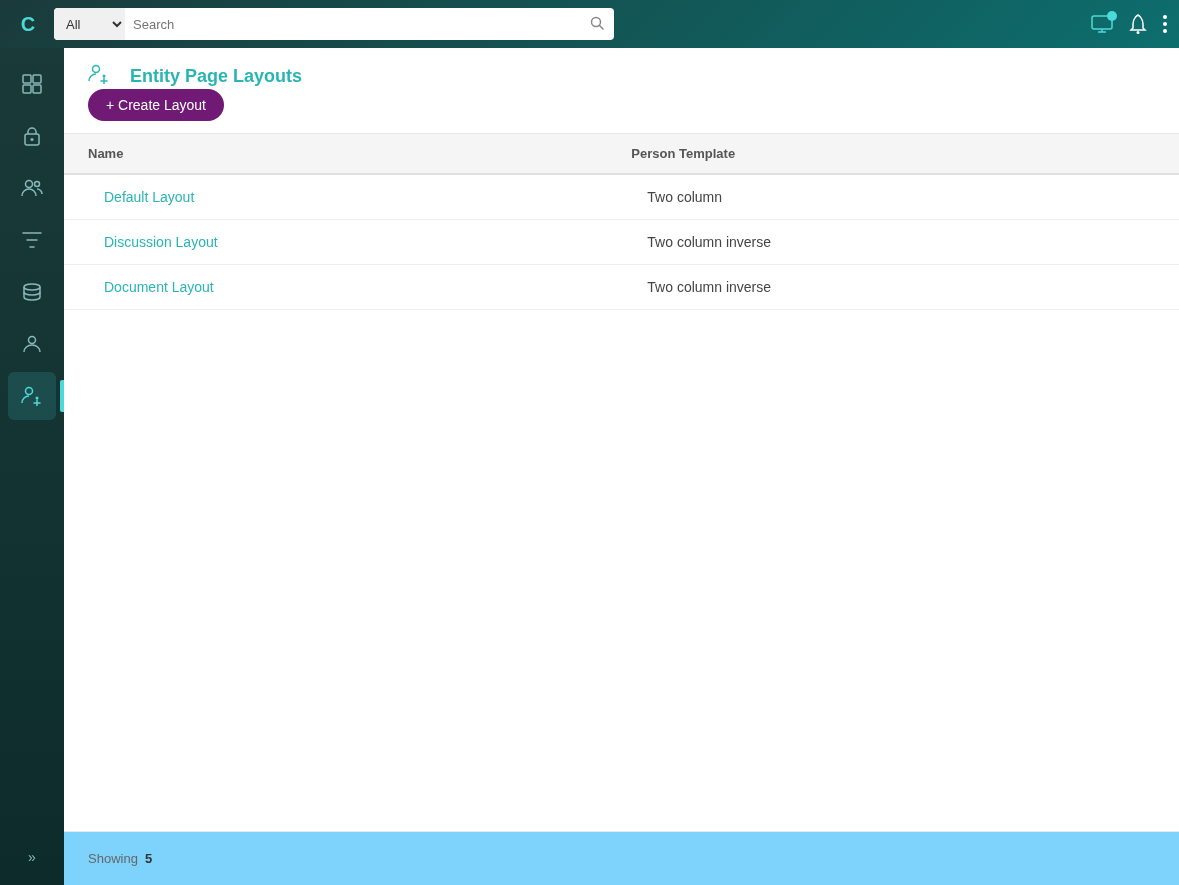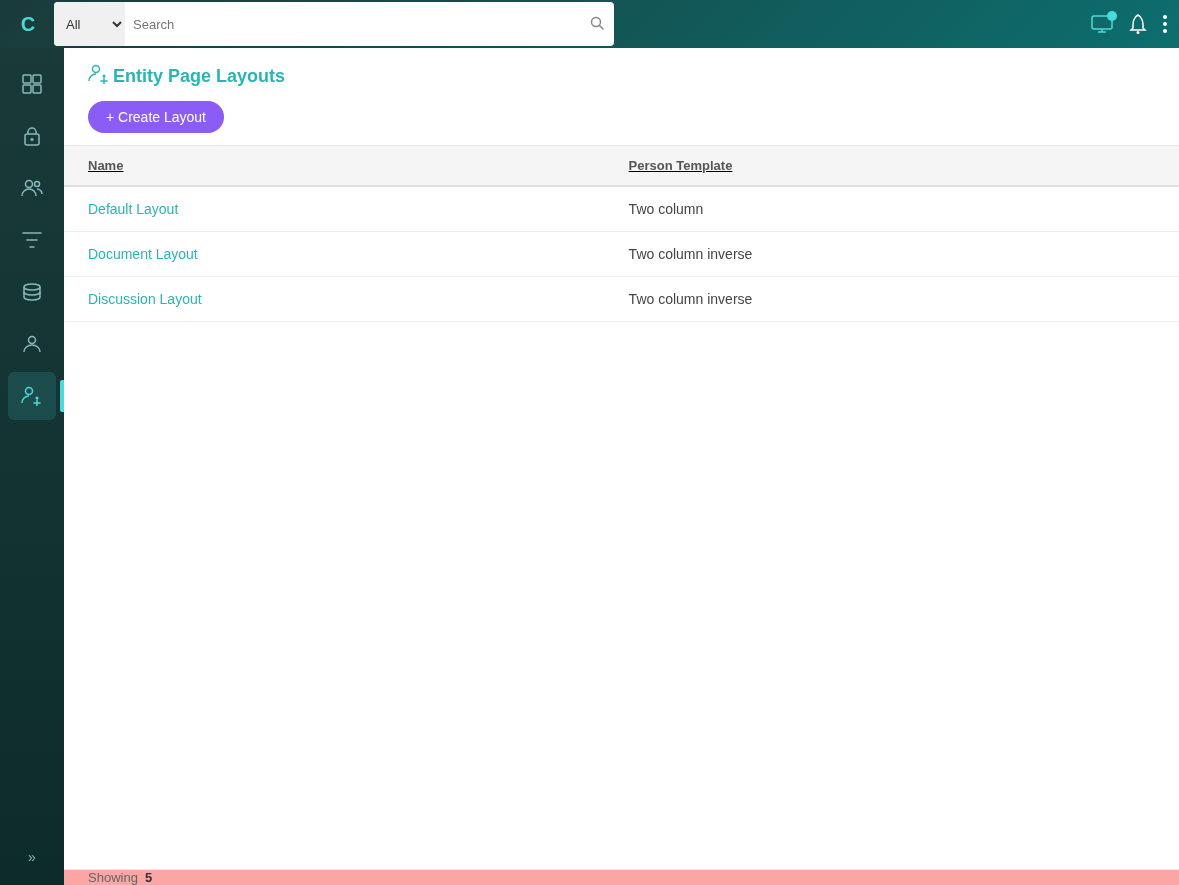--- a/index.html
+++ b/index.html
@@ -33,21 +33,21 @@
       max-width: 560px;
     }
     .topbar-search-select {
       border: none;
       background: #f0f0f0;
       padding: 6px 8px;
       font-size: 13px;
       color: #333;
       outline: none;
       cursor: pointer;
-      height: 44px;
+      height: 32px;
     }
     .topbar-search-input {
       border: none;
       padding: 6px 8px;
       font-size: 13px;
       flex: 1;
       outline: none;
       height: 28px;
     }
     .topbar-search-btn {
@@ -159,34 +159,34 @@
 
     
     .page-header {
       padding: 16px 24px 12px;
       border-bottom: 1px solid #e8e8e8;
       flex-shrink: 0;
     }
     .page-title-row {
       display: flex;
       align-items: center;
-      gap: 3px;
-      margin-bottom: 12px;
+      gap: 20px;
+      margin-bottom: 0;
     }
     .page-title-icon {
       color: #2ab5b5;
       font-size: 20px;
     }
     .page-title {
       font-size: 18px;
       font-weight: 600;
       color: #2ab5b5;
     }
     .create-btn {
-      background: #8b5cf6;
+      background: #701a75;
       color: #fff;
       border: none;
       border-radius: 20px;
       padding: 8px 18px;
       font-size: 14px;
       cursor: pointer;
       display: flex;
       align-items: center;
       gap: 6px;
     }
@@ -196,50 +196,49 @@
       flex: 1;
       overflow-y: auto;
     }
     table {
       width: 100%;
       border-collapse: collapse;
     }
     thead tr {
       background: #f5f5f5;
       border-bottom: 2px solid #e0e0e0;
-      text-decoration: underline;
     }
     thead th {
       text-align: left;
       padding: 12px 24px;
       font-size: 13px;
       font-weight: 600;
       color: #555;
     }
     tbody tr {
       border-bottom: 1px solid #efefef;
     }
     tbody td {
-      padding: 14px 24px;
+      padding: 14px 40px;
       font-size: 14px;
       color: #444;
     }
     tbody td.link-cell {
       color: #2ab5b5;
       cursor: pointer;
     }
 
     
     .table-footer {
-      padding: 0 24px;
+      padding: 19px 24px;
       border-top: 1px solid #e8e8e8;
       font-size: 13px;
       color: #666;
       flex-shrink: 0;
-      background: #fca5a5;
+      background: #7dd3fc;
     }
     .table-footer strong { color: #333; font-weight: 700; }
   </style>
 </head>
 <body>
 
 <div class="topbar">
   <div class="topbar-logo">C</div>
   <div class="topbar-search-wrapper">
     <select class="topbar-search-select">
@@ -361,25 +360,25 @@
             <th>Name</th>
             <th>Person Template</th>
           </tr>
         </thead>
         <tbody id="table-body">
         <tr>
               <td class="link-cell">Default Layout</td>
               <td>Two column</td>
             </tr>
             <tr>
-              <td class="link-cell">Document Layout</td>
+              <td class="link-cell">Discussion Layout</td>
               <td>Two column inverse</td>
             </tr>
             <tr>
-              <td class="link-cell">Discussion Layout</td>
+              <td class="link-cell">Document Layout</td>
               <td>Two column inverse</td>
             </tr>
           </tbody>
       </table>
     </div>
 
     <div class="table-footer">
       <span>Showing</span>
       &nbsp;<strong>5</strong>
     </div>

